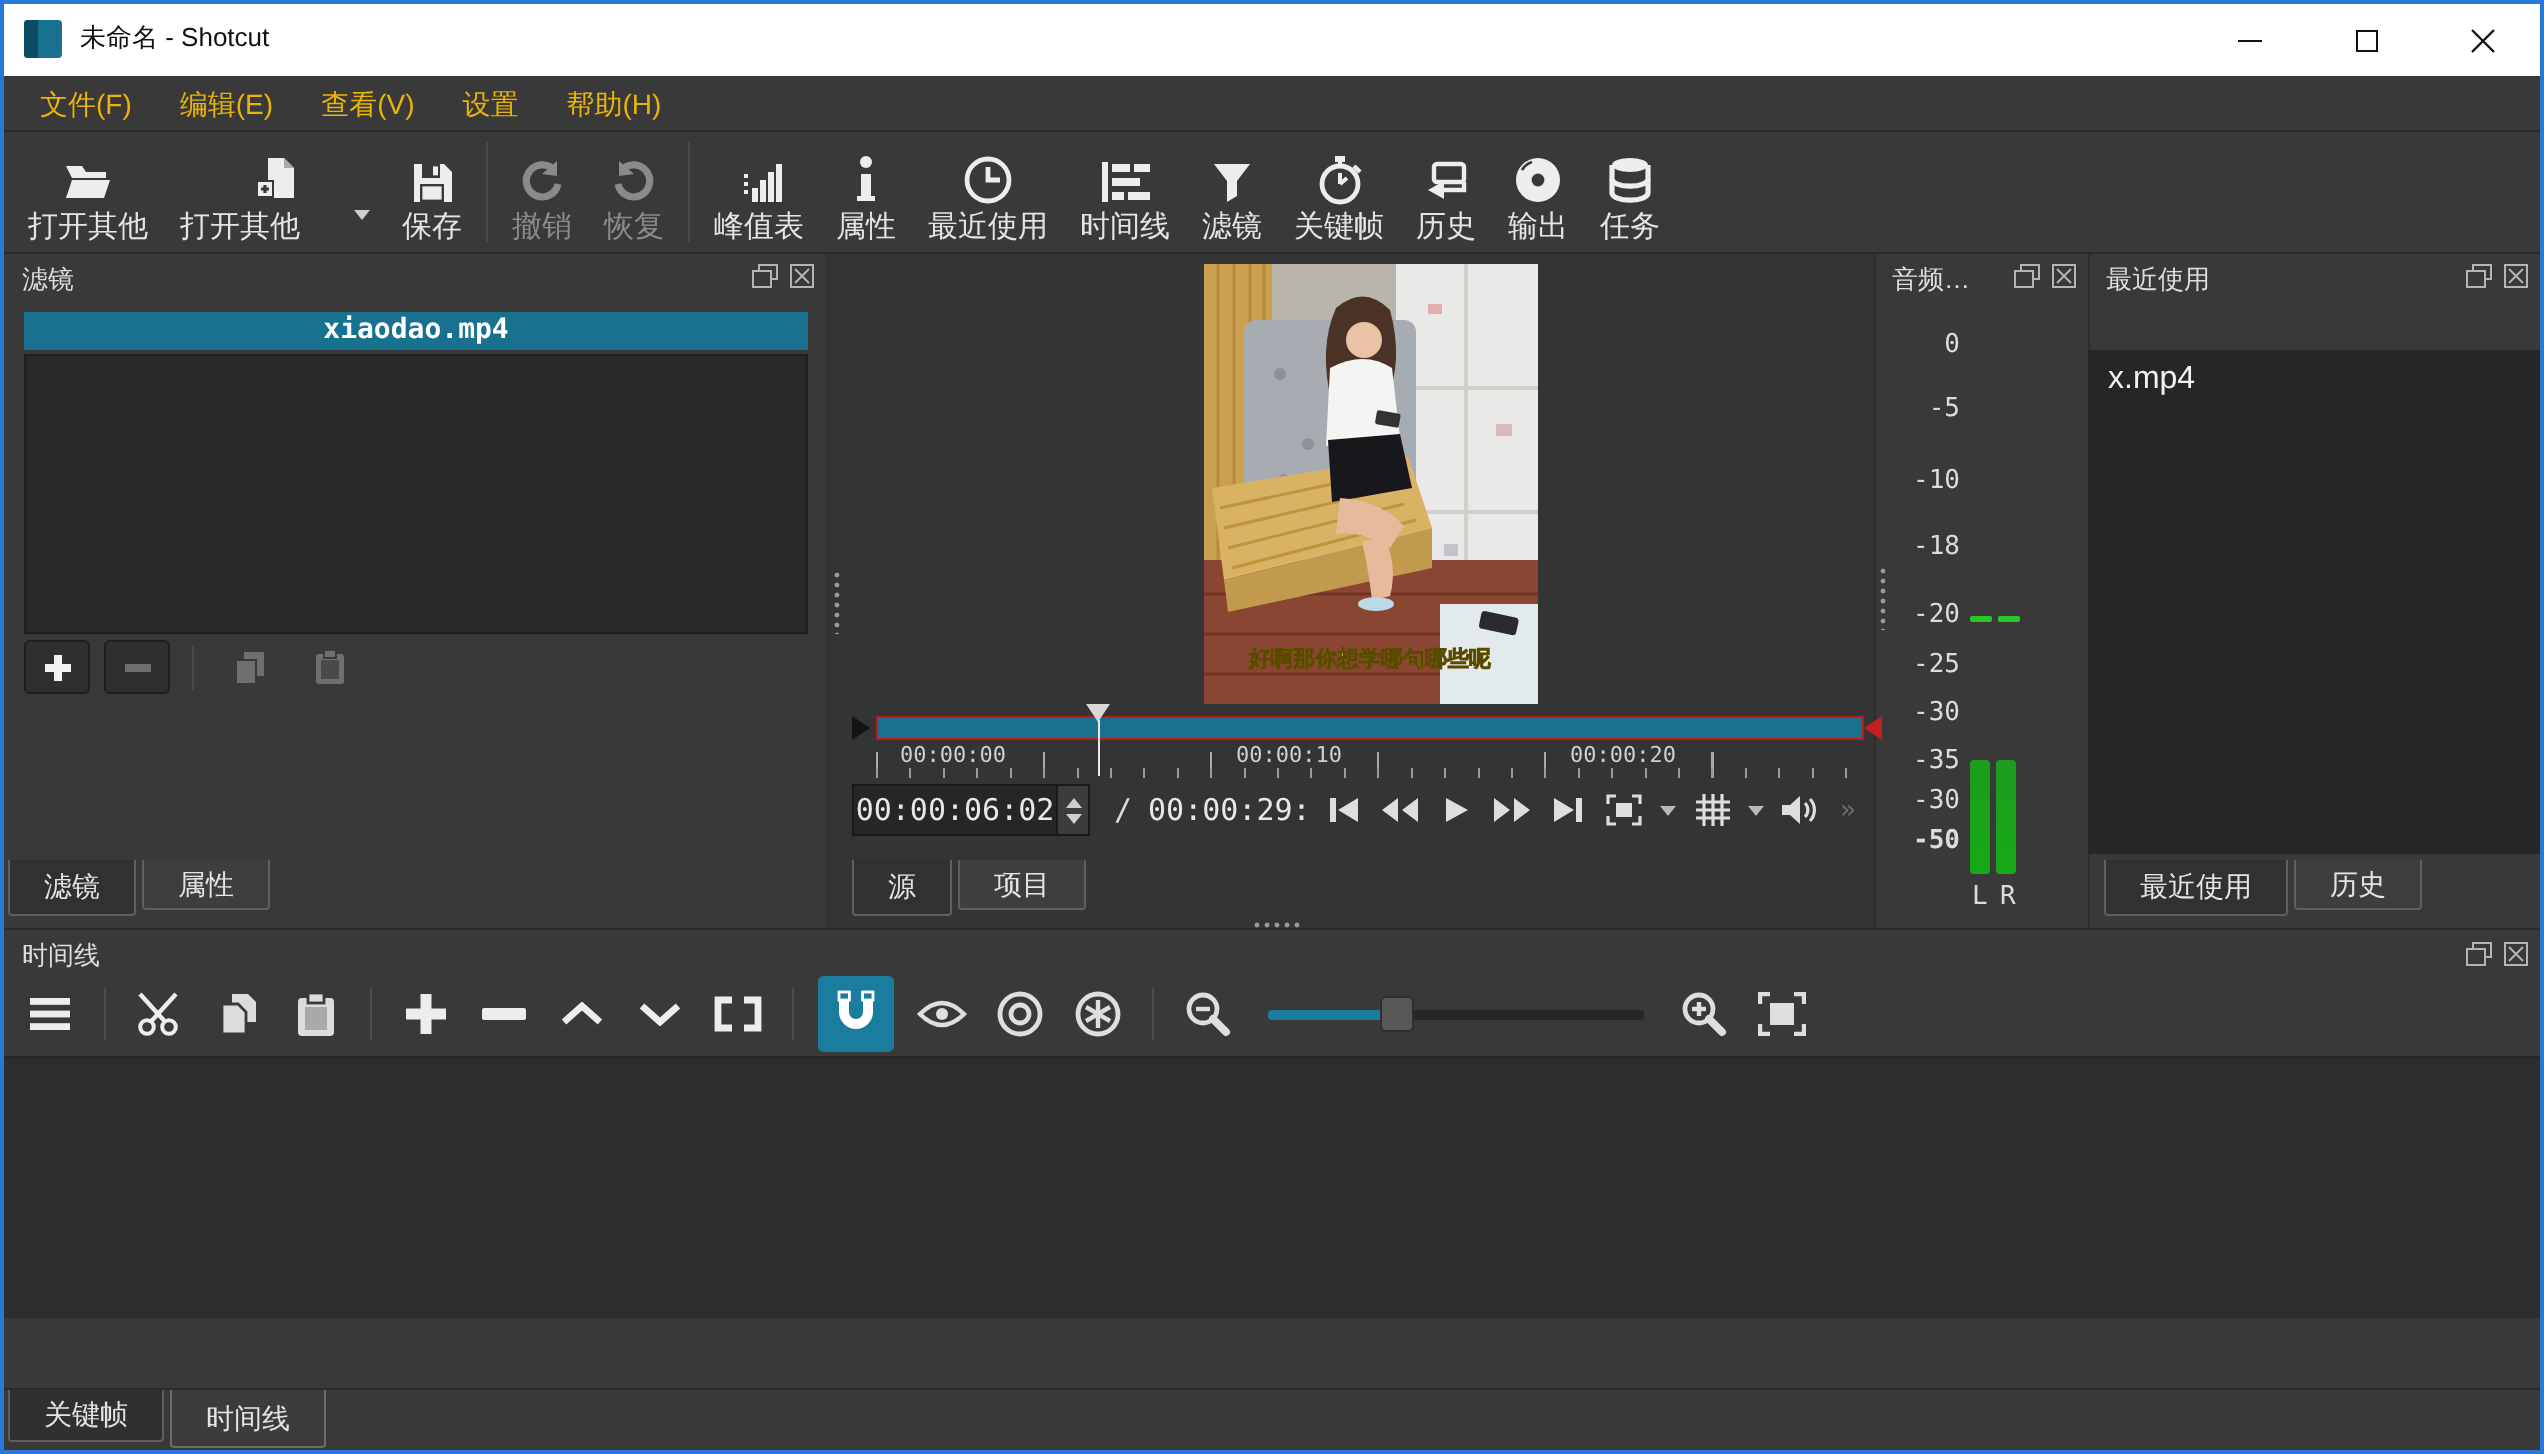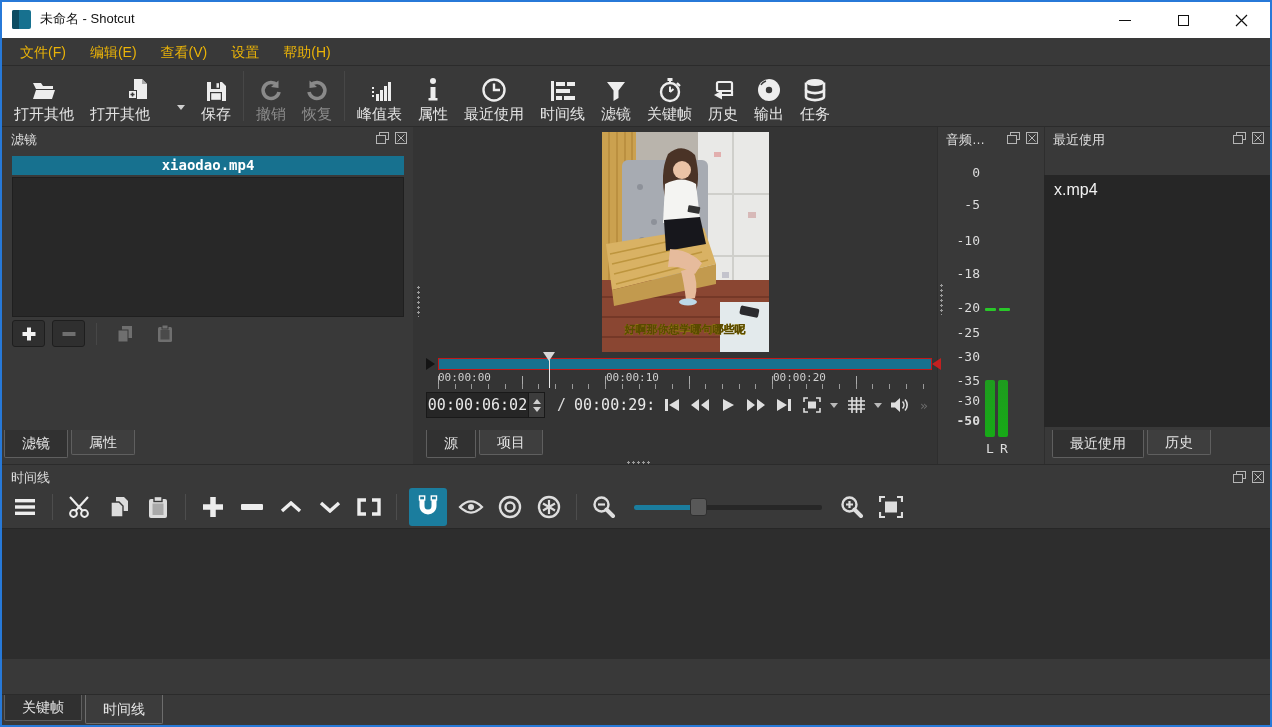--- a/index.html
+++ b/index.html
@@ -85,21 +85,21 @@
               border-bottom:6px solid transparent; border-right:9px solid #c22020; }
   .playhead { position:absolute; left:117px; top:-5px; width:13px; height:36px; }
   .playhead .tri { position:absolute; left:0; top:0; width:0; height:0; border-left:6px solid transparent;
                    border-right:6px solid transparent; border-top:9px solid #d8d8d8; }
   .playhead .line { position:absolute; left:6px; top:8px; width:1px; height:28px; background:#e8e8e8; }
   .ruler { position:absolute; left:13px; top:244px; width:506px; height:18px; }
   .ruler .ticks { position:absolute; left:12px; right:0; bottom:0; height:13px;
     background-image:repeating-linear-gradient(to right,#999 0 1px,transparent 1px 16.71px),
                      repeating-linear-gradient(to right,#aaa 0 1px,transparent 1px 83.55px);
     background-size:100% 5px,100% 13px; background-position:bottom left,bottom left; background-repeat:no-repeat; }
-  .ruler-label { position:absolute; top:0; font-family:"DejaVu Sans Mono",monospace; font-size:11px; color:#cfcfcf; }
+  .ruler-label { position:absolute; top:0; font-family:"DejaVu Sans Mono",monospace; font-size:11px; color:#cfcfcf;margin-left:12px; }
   .transport { position:absolute; left:13px; top:264px; width:508px; height:28px; display:flex; align-items:center; }
   .tc-box { width:103px; height:26px; background:#262626; border:1px solid #191919; color:#e8e8e8;
             font-family:"DejaVu Sans Mono",monospace; font-size:15px; line-height:24px; text-align:center; }
   .spinner { width:16px; height:26px; background:#3c3c3c; border:1px solid #191919; border-left:none;
              display:flex; flex-direction:column; align-items:center; justify-content:center; gap:3px; }
   .spin-up { width:0;height:0;border-left:4px solid transparent;border-right:4px solid transparent;border-bottom:5px solid #cfcfcf; }
   .spin-dn { width:0;height:0;border-left:4px solid transparent;border-right:4px solid transparent;border-top:5px solid #cfcfcf; }
   .tc-sep { color:#dcdcdc; font-size:15px; margin:0 8px 0 12px; font-family:"DejaVu Sans Mono",monospace; }
   .tc-total { width:84px; overflow:hidden; white-space:nowrap; color:#e8e8e8;
               font-family:"DejaVu Sans Mono",monospace; font-size:15px; }

